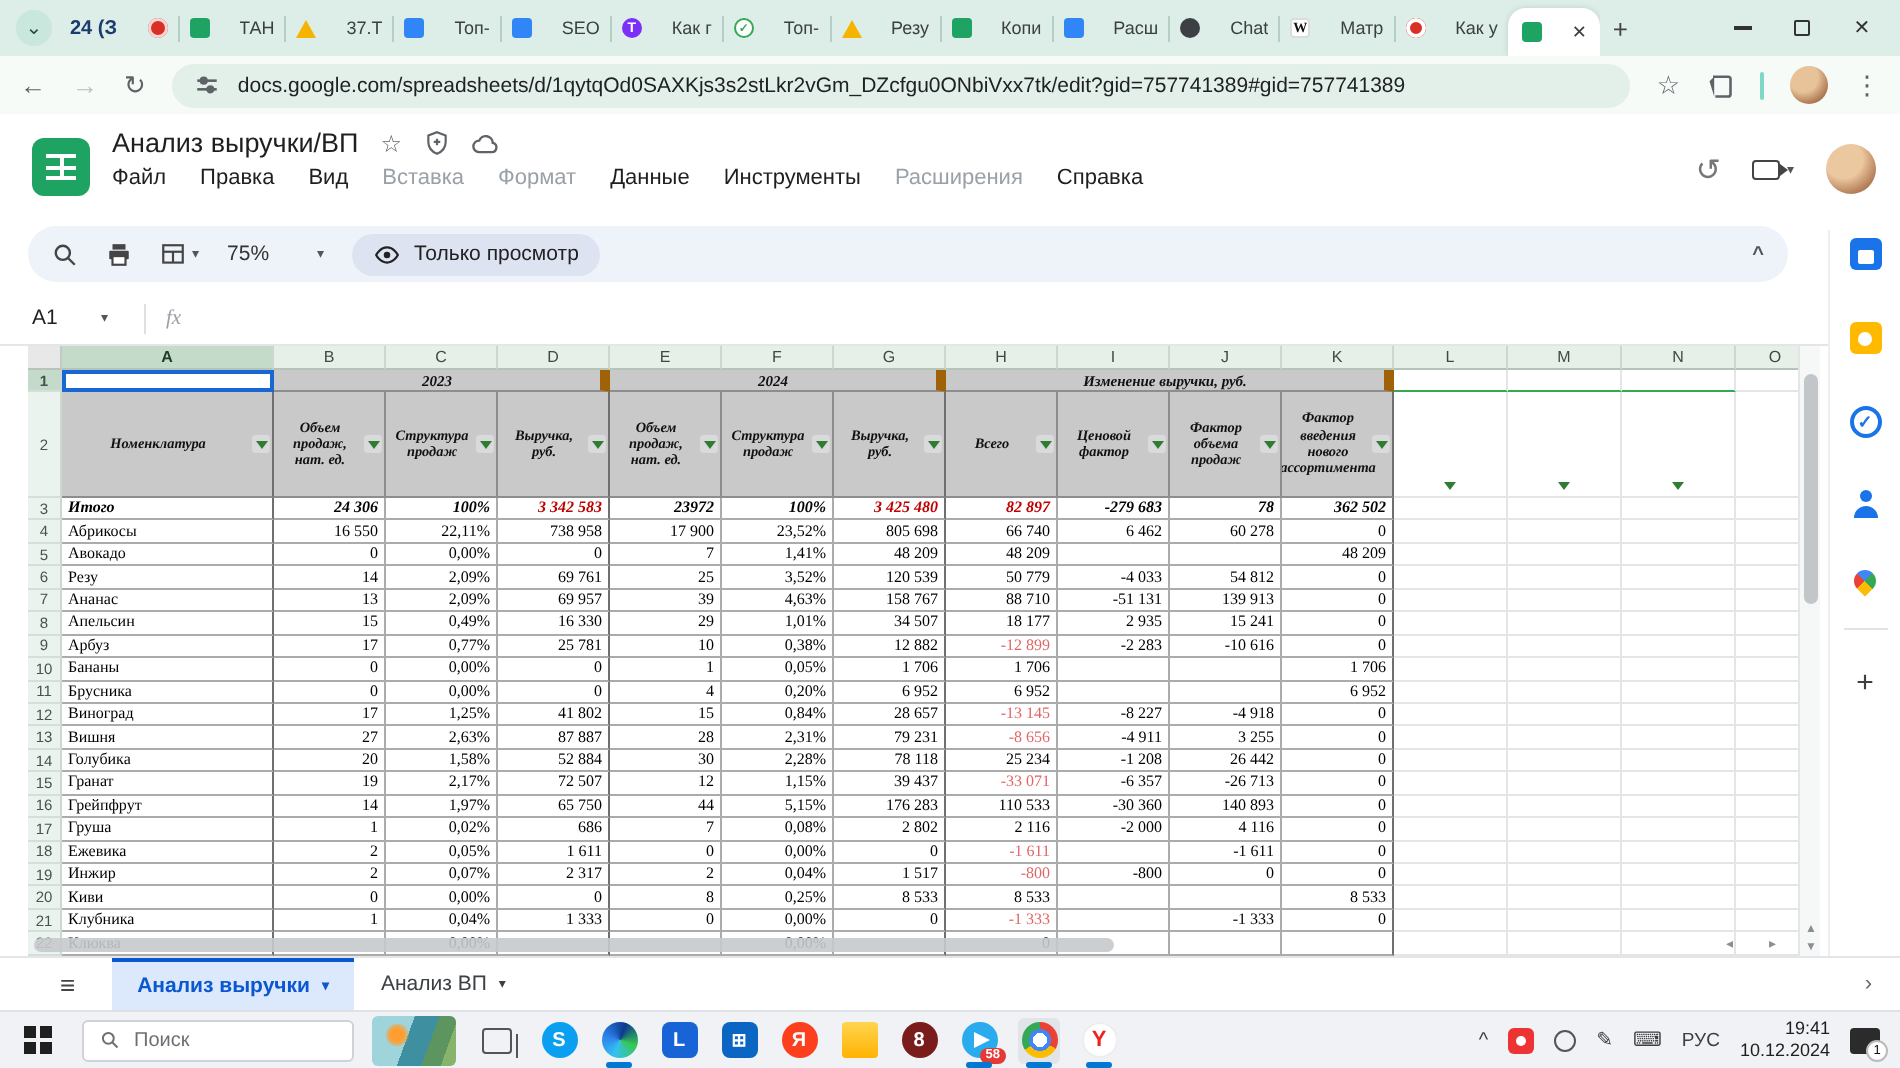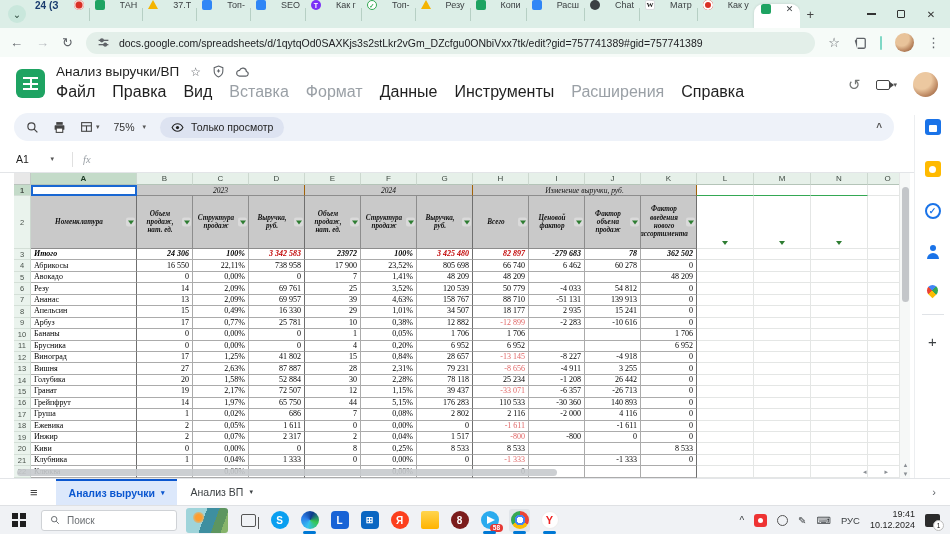--- a/index.html
+++ b/index.html
@@ -3,21 +3,21 @@
 <meta charset="utf-8">
 <style>
   *{box-sizing:border-box;margin:0;padding:0}
   body{width:950px;height:534px;font-family:"Liberation Sans",sans-serif;background:#fff;overflow:hidden}
   .page{position:relative;width:950px;height:534px;overflow:hidden;background:#fff}
 
   
   .tabstrip{position:absolute;top:0;left:0;width:950px;height:28px;background:#dceee7;display:flex;align-items:center;padding:0 4px}
   .tabsearch{width:18px;height:18px;border-radius:50%;background:#c9e7dc;color:#2d4a3e;font-size:10px;display:flex;align-items:center;justify-content:center;margin:0 4px}
   .btabs{display:flex;align-items:center;height:100%;overflow:hidden}
-  .btab{display:flex;align-items:flex-start;gap:15px;font-size:9px;color:#3c4043;padding:0 5px;max-width:62px;white-space:nowrap;overflow:hidden;height:100%}
+  .btab{display:flex;align-items:center;gap:15px;font-size:9px;color:#3c4043;padding:0 5px;max-width:62px;white-space:nowrap;overflow:hidden;height:100%}
   .btab .lbl{overflow:hidden;text-overflow:clip;white-space:nowrap}
   .btab.first .lbl{font-weight:bold;color:#1a3c6e;font-size:10px}
   .tsep{width:1px;height:13px;background:#b6cfc4;flex:none}
   .btab.active{background:#fff;border-radius:9px 9px 0 0;height:24px;align-self:flex-end;padding:0 7px;max-width:70px;box-shadow:0 0 3px rgba(0,0,0,.12)}
   .fi{width:10px;height:10px;flex:none;border-radius:2px;display:flex;align-items:center;justify-content:center;font-size:7px;font-weight:bold;color:#fff}
   .fi.sheets{background:#1ea362}
   .fi.docs{background:#3086f6}
   .fi.drive{width:0;height:0;border-radius:0;border-left:5px solid transparent;border-right:5px solid transparent;border-bottom:9px solid #f4b400;background:none}
   .fi.record{background:#d93025;border-radius:50%;box-shadow:inset 0 0 0 1.5px #f7d6d3}
   .fi.circlet{background:#7b2ff7;border-radius:50%}
@@ -45,38 +45,38 @@
   .slogo{width:29px;height:29px;background:#1ea362;border-radius:6px;margin:5px 11px 0 6px;position:relative;flex:none}
   .slogo::after{content:"";position:absolute;left:7px;top:8px;width:15px;height:13px;background:
     linear-gradient(#fff,#fff) 0 0/15px 2px no-repeat,
     linear-gradient(#fff,#fff) 0 5.5px/15px 2px no-repeat,
     linear-gradient(#fff,#fff) 0 11px/15px 2px no-repeat,
     linear-gradient(#fff,#fff) 6.5px 0/2px 13px no-repeat}
   .titleblock{display:flex;flex-direction:column;gap:2px}
   .trow{display:flex;align-items:center;gap:11px}
   .doctitle{font-size:13.5px;color:#1f1f1f}
   .tico-g{color:#5f6368;font-size:12px;display:flex;align-items:center}
-  .menus{display:flex;gap:17px;font-size:16px;color:#1f1f1f;margin-top:2px}
+  .menus{display:flex;gap:17px;font-size:11px;color:#1f1f1f;margin-top:2px}
   .menus span.dis{color:#9aa0a6}
   .hdr-right{margin-left:auto;display:flex;align-items:center;gap:16px;margin-top:8px}
   .hist{font-size:15px;color:#747775}
   .cam{display:flex;align-items:center;gap:3px;color:#444}
   .camshape{width:14px;height:10px;border:1.5px solid #444;border-radius:2px;position:relative}
   .camshape::after{content:"";position:absolute;right:-5px;top:1px;border-left:4px solid #444;border-top:3px solid transparent;border-bottom:3px solid transparent}
   .sharebtn{display:flex;align-items:center;height:27px;background:#cde5f6;border-radius:14px;overflow:hidden}
   .share-main{display:flex;align-items:center;gap:6px;padding:0 10px 0 12px;font-size:10.5px;font-weight:bold;color:#09253c;height:100%}
   .share-sep{width:1px;height:27px;background:#b3d5ec}
   .share-dd{padding:0 9px;font-size:8px;color:#09253c}
   .gridico{width:11px;height:11px;border:1.5px solid #09253c;border-radius:2px;background:linear-gradient(#09253c,#09253c) 0 3.5px/11px 1.5px no-repeat,linear-gradient(#09253c,#09253c) 3.5px 0/1.5px 11px no-repeat}
   .avatar-m{width:25px;height:25px;border-radius:50%;background:radial-gradient(circle at 35% 30%,#ecc8a0 0 40%,#bb8660 70%,#82583a);flex:none}
 
   
   .toolbar{position:absolute;top:113px;left:14px;width:880px;height:28px;background:#eef2f9;border-radius:14px;display:flex;align-items:center;padding:0 12px;gap:14px}
   .tbi{display:flex;align-items:center;gap:3px;color:#444}
-  .zoomsel{font-size:10.5px;color:#333;display:flex;gap:8px;align-items:center}
+  .zoomsel{font-size:10.5px;color:#333;display:flex;gap:24px;align-items:center}
   .dd{font-size:7px;color:#555}
   .viewpill{display:flex;align-items:center;gap:7px;height:21px;background:#dde3f1;border-radius:11px;padding:0 11px;font-size:10.5px;color:#222}
   .collapse{margin-left:auto;color:#555;font-size:10px;font-weight:bold}
 
   
   .fxbar{position:absolute;top:146px;left:0;width:914px;height:27px;background:#fff;border-bottom:1px solid #e3e5e8;display:flex;align-items:center}
   .namebox{width:62px;display:flex;align-items:center;justify-content:space-between;padding:0 8px 0 16px;font-size:10.5px;color:#222}
   .fxdiv{width:1px;height:15px;background:#e0e0e0;margin:0 10px}
   .fxlbl{font-size:10.5px;color:#9aa0a6;font-style:italic;font-family:"Liberation Serif",serif}
 
@@ -85,21 +85,21 @@
   .sheet{position:absolute;left:14px;top:0;display:grid;
     grid-template-columns:17px 106px repeat(10,56px) repeat(3,57px) 40px;
     grid-template-rows:12px 11px 53px repeat(20,11.45px)}
   .c{overflow:hidden}
   .corner{background:#e8e8e8;border-right:1px solid #c4c9c6;border-bottom:1px solid #b9c3bc}
   .cl{background:#e6f0e9;border-right:1px solid #ccd8cf;border-bottom:1px solid #b4c4b8;color:#3f4a42;font-size:8px;display:flex;align-items:center;justify-content:center}
   .cl.sel{background:#c4dbc9;font-weight:bold;color:#1d3a26}
   .rn{background:#eaf3ed;border-right:1px solid #ccd8cf;border-bottom:1px solid #d4dfd7;color:#49524b;font-size:7.5px;display:flex;align-items:center;justify-content:center}
   .rn.sel{background:#c4dbc9;font-weight:bold}
   .a1{background:#fff;border:2px solid #1967d2}
-  .gh{background:#c9c9c9;border-right:1px solid #a16207;border-bottom:1px solid #8d8d8d;display:flex;align-items:center;justify-content:center;font-family:"Liberation Serif",serif;font-size:7.5px;font-weight:normal;font-style:italic;color:#111}
+  .gh{background:#c9c9c9;border-right:5px solid #a16207;border-bottom:1px solid #8d8d8d;display:flex;align-items:center;justify-content:center;font-family:"Liberation Serif",serif;font-size:7.5px;font-weight:bold;font-style:italic;color:#111}
   .hc{position:relative;background:#c9c9c9;border-right:1px solid #8d8d8d;border-bottom:1px solid #8d8d8d;display:flex;align-items:center;justify-content:center;text-align:center;font-family:"Liberation Serif",serif;font-size:7.2px;font-weight:bold;font-style:italic;color:#111;padding:1px 11px 1px 2px;line-height:1.15}
   .fbox{position:absolute;right:1px;top:50%;transform:translateY(-50%);width:9px;height:9px;background:#dadada;border-radius:2px;display:flex;align-items:center;justify-content:center}
   .funnel{width:0;height:0;border-left:3.5px solid transparent;border-right:3.5px solid transparent;border-top:4.5px solid #2e7d32}
   .dc{background:#fff;border-right:1px solid #ababab;border-bottom:1px solid #ababab;font-family:"Liberation Serif",serif;font-size:8px;color:#000;display:flex;align-items:center;padding:0 3px;line-height:1}
   .dc.num{justify-content:flex-end}
   .dc.tot{font-weight:bold;font-style:italic}
   .dc.r1{color:#c00000}
   .dc.r2{color:#e06666}
   .bsep{border-right:1.4px solid #6f6f6f}
   .pc{background:#fff;border-right:1px solid #e4e6e5;border-bottom:1px solid #e4e6e5;position:relative}

